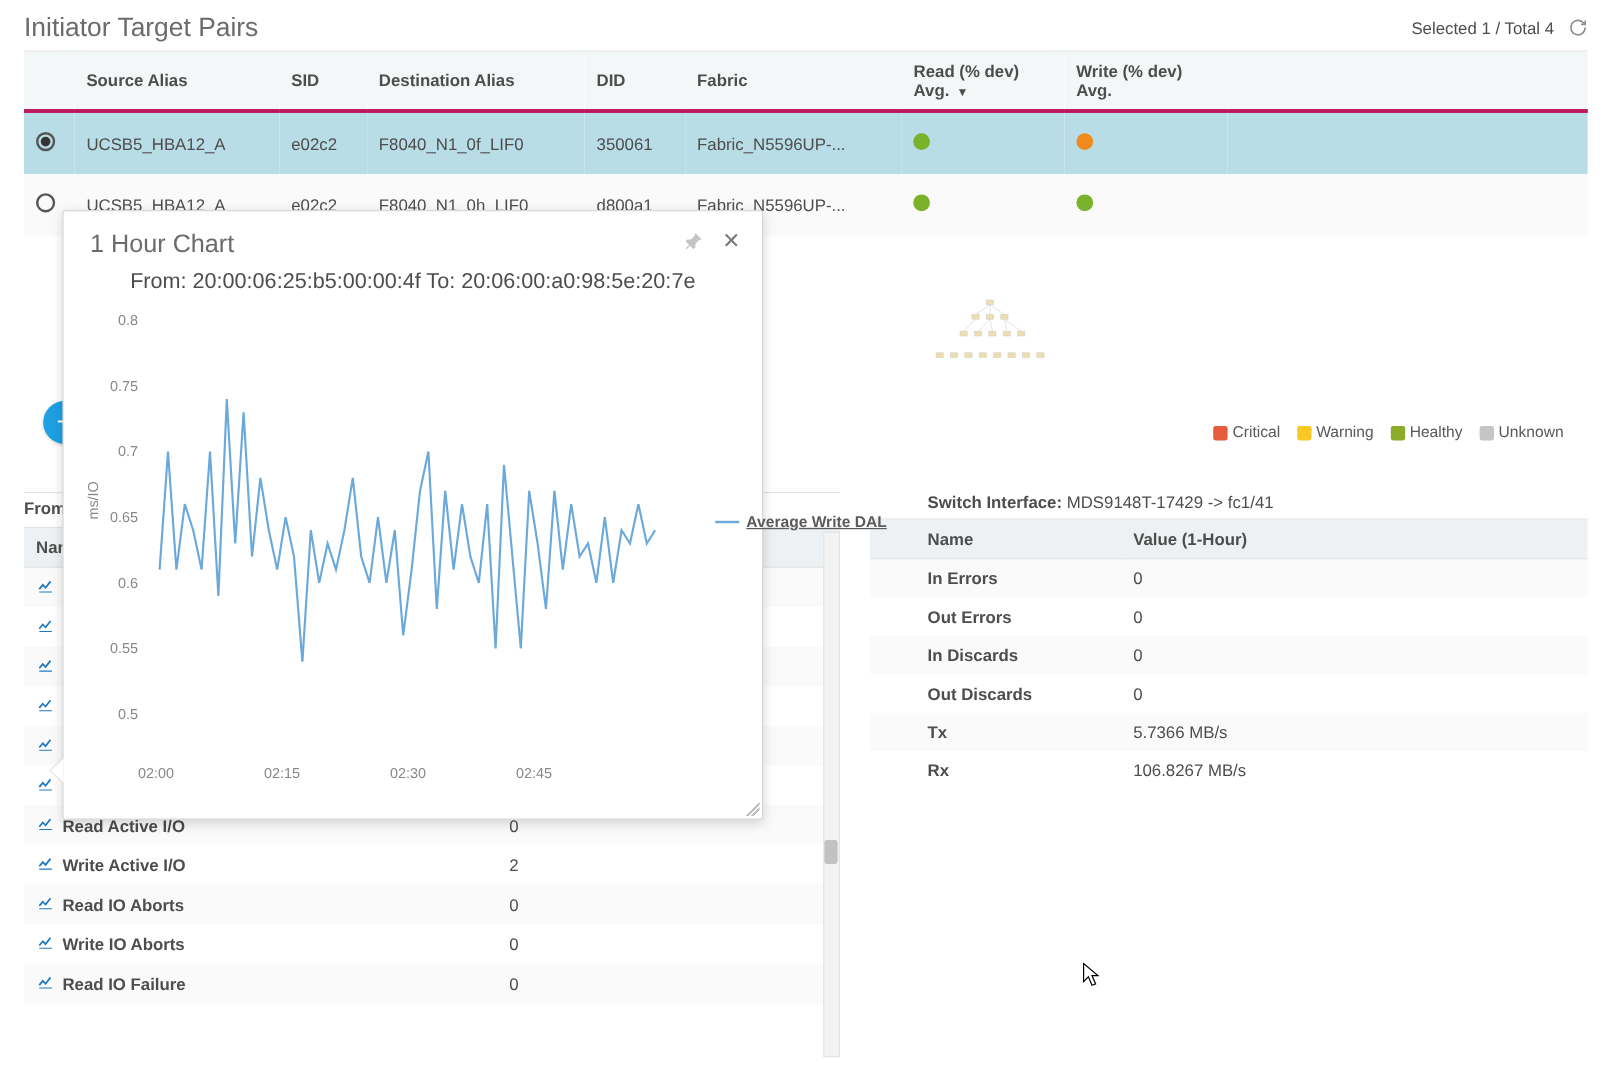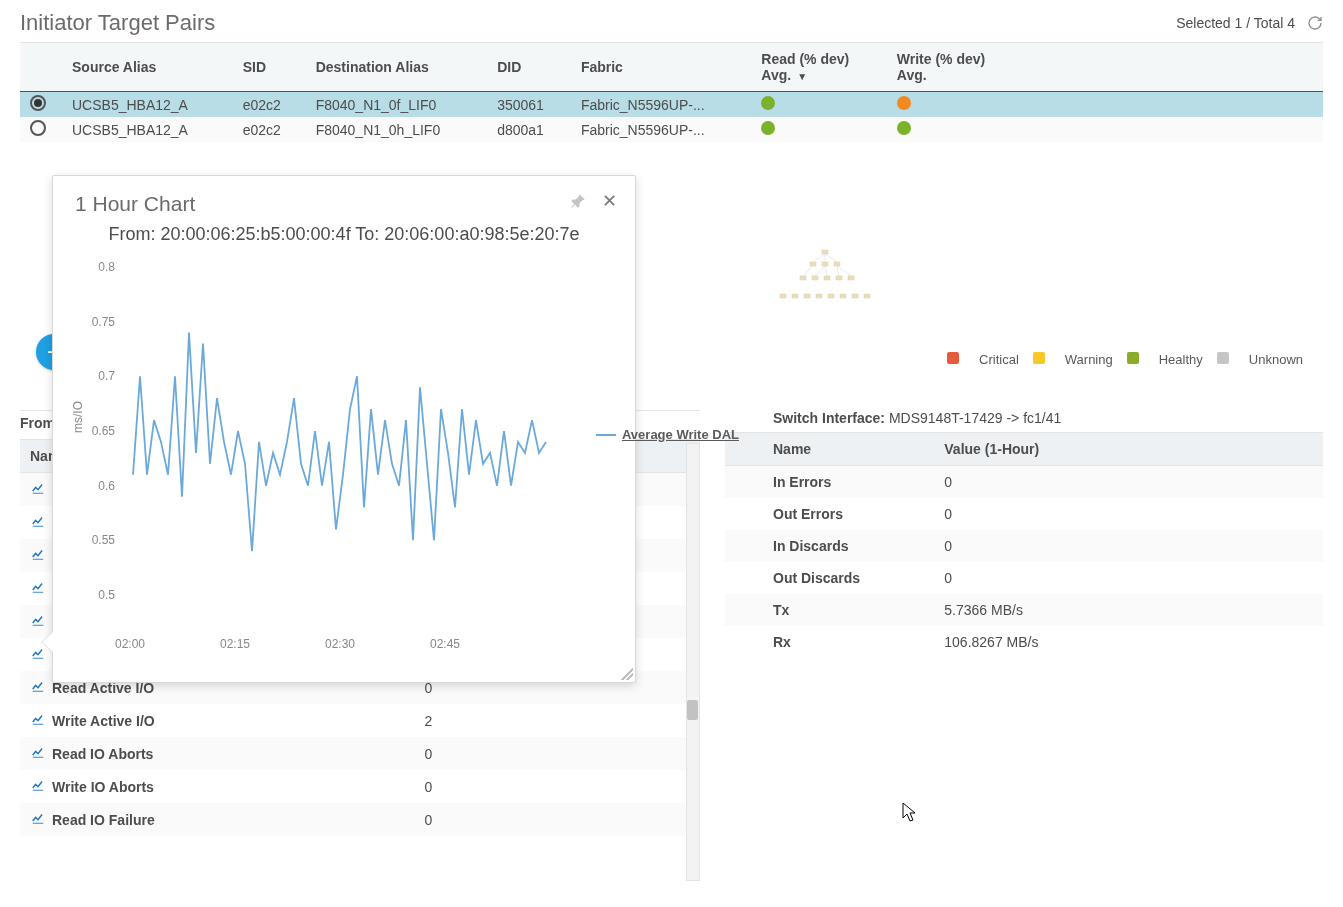--- a/index.html
+++ b/index.html
@@ -4,41 +4,41 @@
 <style>
   * { box-sizing: border-box; }
   html, body { margin:0; padding:0; font-family: "Helvetica Neue", Arial, sans-serif; font-size:14px; color:#4d4d4d; background:#fff; }
   .page { width:1343px; height:907px; position:relative; overflow:hidden; padding:10px 20px; }
   .header-row { display:flex; align-items:center; justify-content:space-between; margin-bottom:6px; }
   .page-title { font-size:22px; color:#6b6b6b; font-weight:400; }
   .header-right { display:flex; align-items:center; gap:12px; color:#4d4d4d; font-size:14px;}
   .refresh-icon { width:16px; height:16px; color:#8c8c8c; cursor:pointer; }
 
   table.itp { width:100%; border-collapse:collapse; }
-  table.itp thead th { background:#f4f7f8; text-align:left; font-weight:600; color:#4d4d4d; padding:8px 10px; font-size:14px; border-bottom:1px solid #be185d; border-top:1px solid #e4e4e4;}
-  table.itp tbody td { padding:3px 10px; font-size:14px; }
+  table.itp thead th { background:#f4f7f8; text-align:left; font-weight:600; color:#4d4d4d; padding:8px 10px; font-size:14px; border-bottom:3px solid #be185d; border-top:1px solid #e4e4e4;}
+  table.itp tbody td { padding:16px 10px; font-size:14px; }
   tr.selected { background:#b8dde6; }
   tr.alt { background:#fafafa; }
   .radio { width:16px; height:16px; border:2px solid #555; border-radius:50%; display:inline-block; position:relative; cursor:pointer;}
   .radio.checked::after { content:""; position:absolute; width:8px; height:8px; background:#333; border-radius:50%; top:2px; left:2px;}
   .dot { width:14px; height:14px; display:inline-block; border-radius:50%; }
   .dot.green { background:#7bb22c; }
   .dot.orange { background:#f08a1f; }
   .sort-caret { font-size:10px; margin-left:6px;}
 
   .plus-btn { width:36px; height:36px; background:#1ea0e3; border-radius:50%; color:#fff; font-size:24px; display:flex; align-items:center; justify-content:center; position:absolute; left:36px; top:334px; cursor:pointer; z-index:2; box-shadow:0 1px 3px rgba(0,0,0,.2);}
   
   .topomap { position:absolute; left:770px; top:248px; width:110px; height:60px; opacity:.7;}
   .legend { position:absolute; right:40px; top:352px; display:flex; gap:14px; align-items:center; font-size:13px; color:#595959;}
   .legend .sq { width:12px; height:12px; border-radius:2px;}
   .sq.crit { background:#e55b3c;}
   .sq.warn { background:#f8c824;}
   .sq.healthy { background:#8aac28;}
   .sq.unk { background:#c5c5c5;}
-  .legend .item { display:flex; gap:20px; align-items:flex-start;}
+  .legend .item { display:flex; gap:4px; align-items:flex-end;}
 
   .panel-left { position:absolute; top:410px; left:20px; width:680px; height:480px; border-top:1px solid #e4e4e4;}
   .panel-right { position:absolute; top:410px; left:725px; width:598px; height:480px; }
   .from-label { font-size:14px; color:#4d4d4d; margin:4px 0 8px; }
   .from-label b { font-weight:600;}
   .metrics { width:100%; border-collapse:collapse; }
   .metrics th { background:#eef1f3; text-align:left; padding:8px 10px; font-weight:600; border-top:1px solid #e4e4e4; border-bottom:1px solid #e4e4e4;}
   .metrics td { padding:8px 10px; }
   .metrics tr.mrow:nth-child(odd) td { background:#fafafa; }
   .metrics tr.mrow:nth-child(even) td { background:#fff; }

